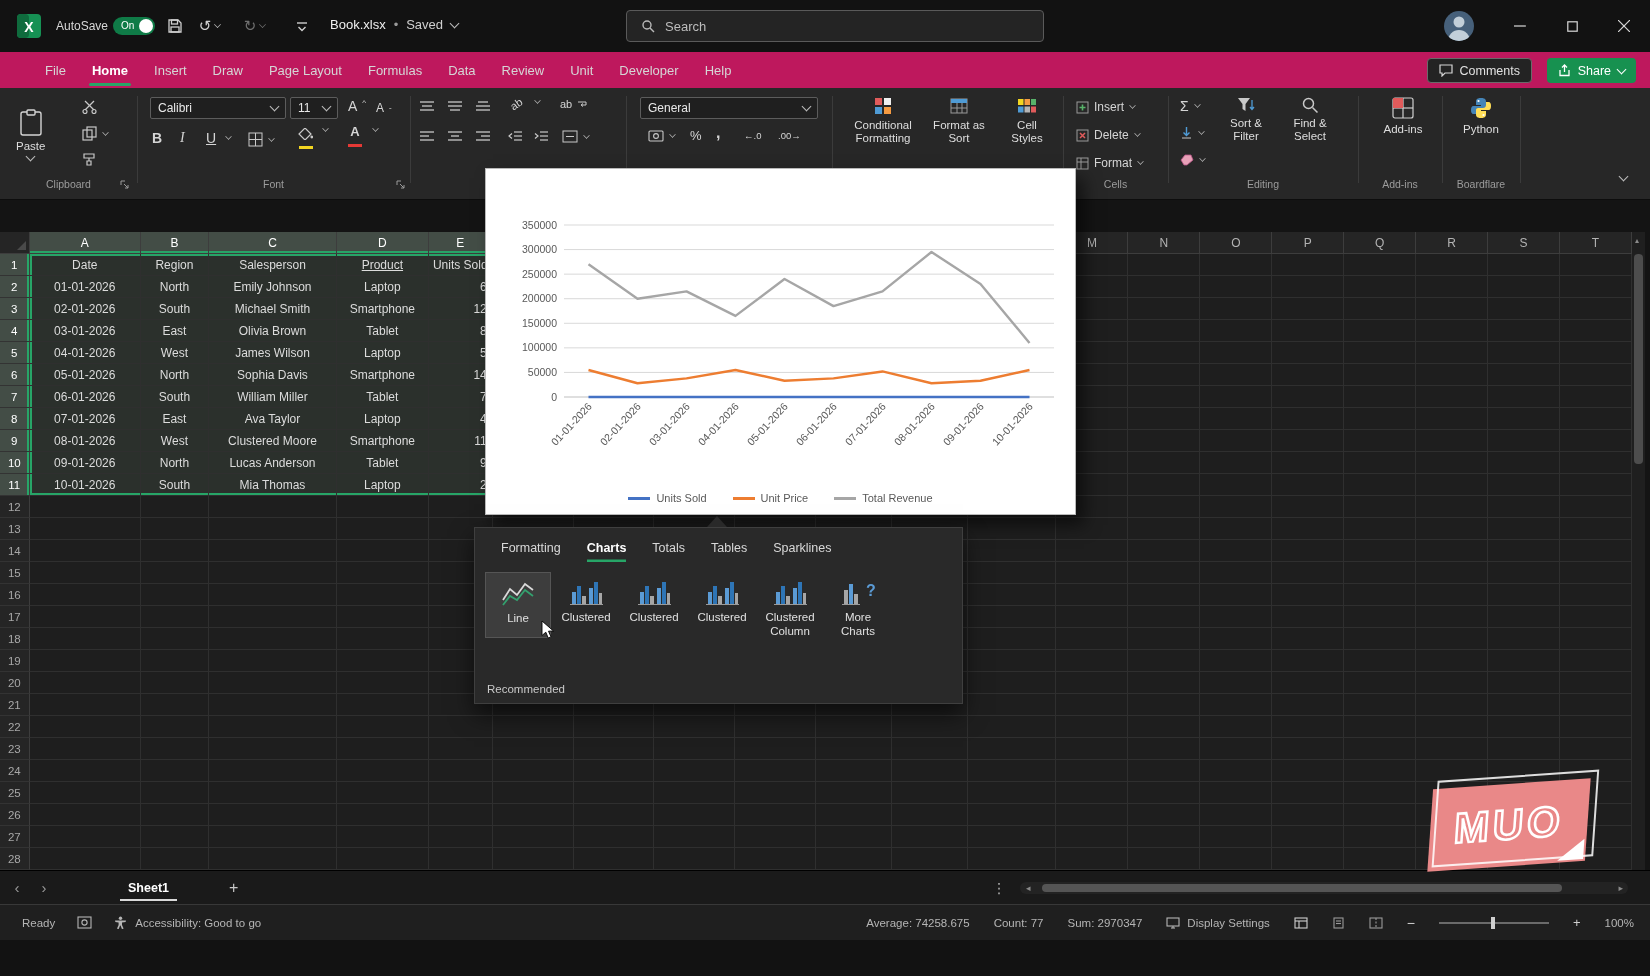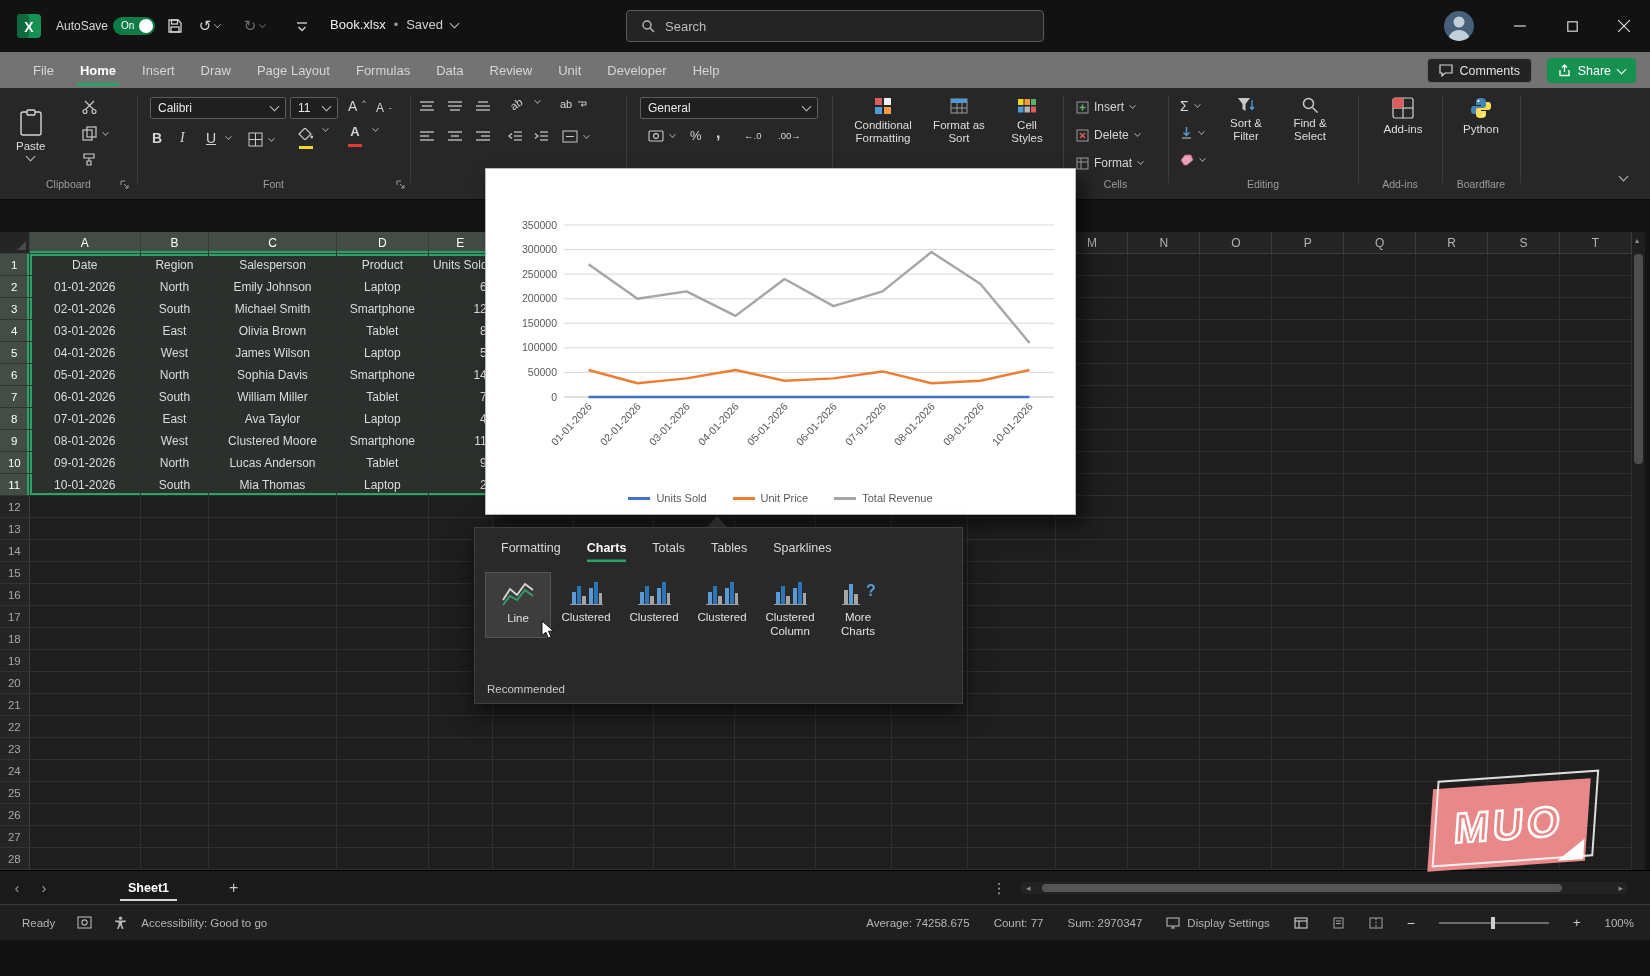--- a/index.html
+++ b/index.html
@@ -18,21 +18,21 @@
   .doc-title { position:absolute; left:330px; top:17px; font-size:13px; color:#f0f0f0; display:flex; gap:8px; align-items:center; }
   .doc-title .dot { color:#9a9a9a; }
   .doc-title .st { color:#cfcfcf; }
   .chev { width:7px; height:7px; border-right:1.5px solid #bdbdbd; border-bottom:1.5px solid #bdbdbd; transform:rotate(45deg); margin-top:-3px; display:inline-block; }
   .searchbox { position:absolute; left:626px; top:10px; width:418px; height:32px; background:#242424; border:1px solid #5a5a5a; border-radius:4px; display:flex; align-items:center; padding-left:14px; gap:10px; }
   .searchbox span { color:#bdbdbd; font-size:13px; }
   .avatar { position:absolute; left:1444px; top:11px; width:30px; height:30px; border-radius:50%; background:#46607a; overflow:hidden; }
   .winbtn { position:absolute; top:0; width:52px; height:52px; display:flex; align-items:center; justify-content:center; }
 
   
-  .tabsrow { position:absolute; left:0; top:52px; width:1650px; height:36px; background:#737373; display:flex; align-items:stretch; padding-left:20px; }
+  .tabsrow { position:absolute; left:0; top:52px; width:1650px; height:36px; background:#be185d; display:flex; align-items:stretch; padding-left:32px; }
   .tab { position:relative; padding:0 13px; font-size:13px; color:#d6d6d6; display:flex; align-items:center; cursor:default; }
   .tab.active { color:#fff; font-weight:bold; }
   .tab.active::after { content:""; position:absolute; left:10px; right:10px; bottom:2px; height:3px; border-radius:2px; background:#27a567; }
   .comments-btn { position:absolute; right:118px; top:6px; height:25px; border:1px solid #6a6a6a; border-radius:4px; background:#232323; color:#e0e0e0; font-size:12.5px; display:flex; align-items:center; gap:7px; padding:0 11px; }
   .share-btn { position:absolute; right:14px; top:6px; height:25px; border-radius:4px; background:#179150; color:#fff; font-size:12.5px; display:flex; align-items:center; gap:7px; padding:0 11px; }
 
   
   .ribbon { position:absolute; left:0; top:88px; width:1650px; height:112px; background:#272727; border-bottom:1px solid #0d0d0d; font-size:12px; }
   .rsep { position:absolute; top:8px; bottom:16px; width:1px; background:#3b3b3b; }
   .rlabel { position:absolute; top:90px; font-size:10.5px; color:#9c9c9c; text-align:center; }
@@ -537,21 +537,21 @@
         <div class="ch" style="width: 73px;">R</div>
         <div class="ch" style="width: 73px;">S</div>
         <div class="ch" style="width: 73px;">T</div>
       </div>
     <div>
         <div class="grow">
           <div class="rh sel">1</div>
           <div class="cell sel" style="width: 113px; box-shadow: rgb(39, 165, 103) 0px 2px 0px inset, rgb(39, 165, 103) 2px 0px 0px inset;">Date</div>
           <div class="cell sel" style="width: 69px; box-shadow: rgb(39, 165, 103) 0px 2px 0px inset;">Region</div>
           <div class="cell sel" style="width: 130px; box-shadow: rgb(39, 165, 103) 0px 2px 0px inset;">Salesperson</div>
-          <div class="cell sel" style="width: 93px; box-shadow: rgb(39, 165, 103) 0px 2px 0px inset;">Product</div>
+          <div class="cell sel" style="width: 93px; box-shadow: rgb(39, 165, 103) 0px 2px 0px inset; text-decoration: underline;">Product</div>
           <div class="cell sel" style="width: 65px; box-shadow: rgb(39, 165, 103) 0px 2px 0px inset;">Units Sold</div>
           <div class="cell sel" style="width: 82px; box-shadow: rgb(39, 165, 103) 0px 2px 0px inset;"></div>
           <div class="cell sel" style="width: 82px; box-shadow: rgb(39, 165, 103) 0px 2px 0px inset;"></div>
           <div class="cell" style="width: 82px;"></div>
           <div class="cell" style="width: 82px;"></div>
           <div class="cell" style="width: 77px;"></div>
           <div class="cell" style="width: 77px;"></div>
           <div class="cell" style="width: 90px;"></div>
           <div class="cell" style="width: 73px;"></div>
           <div class="cell" style="width: 73px;"></div>
@@ -1367,21 +1367,21 @@
     </div>
   </div>
 
   <div class="statusbar">
     <div class="sb-left">
       <span>Ready</span>
       <svg width="15" height="13" viewBox="0 0 15 13" fill="none" stroke="#b5b5b5" stroke-width="1.1">
           <rect x="1" y="1" width="13" height="11"></rect>
           <circle cx="7.5" cy="6.5" r="2.6"></circle>
         </svg>
-      <span style="display:flex; align-items:center; gap:14px">
+      <span style="display:flex; align-items:center; gap:8px">
         <svg width="13" height="13" viewBox="0 0 13 13" fill="#b5b5b5">
             <circle cx="6.5" cy="2.2" r="1.7"></circle>
             <path d="M1,4.5 h11 l-.4,1.5 -3.6,.6 v2.5 l1.6,3.5 -1.6,.6 -1.5,-3.6 h-.4 l-1.5,3.6 -1.6,-.6 1.6,-3.5 V6.6 L1.4,6 z"></path>
           </svg>
         <span>Accessibility: Good to go</span>
       </span>
     </div>
     <div class="sb-right">
       <span>Average: 74258.675</span>
       <span>Count: 77</span>

